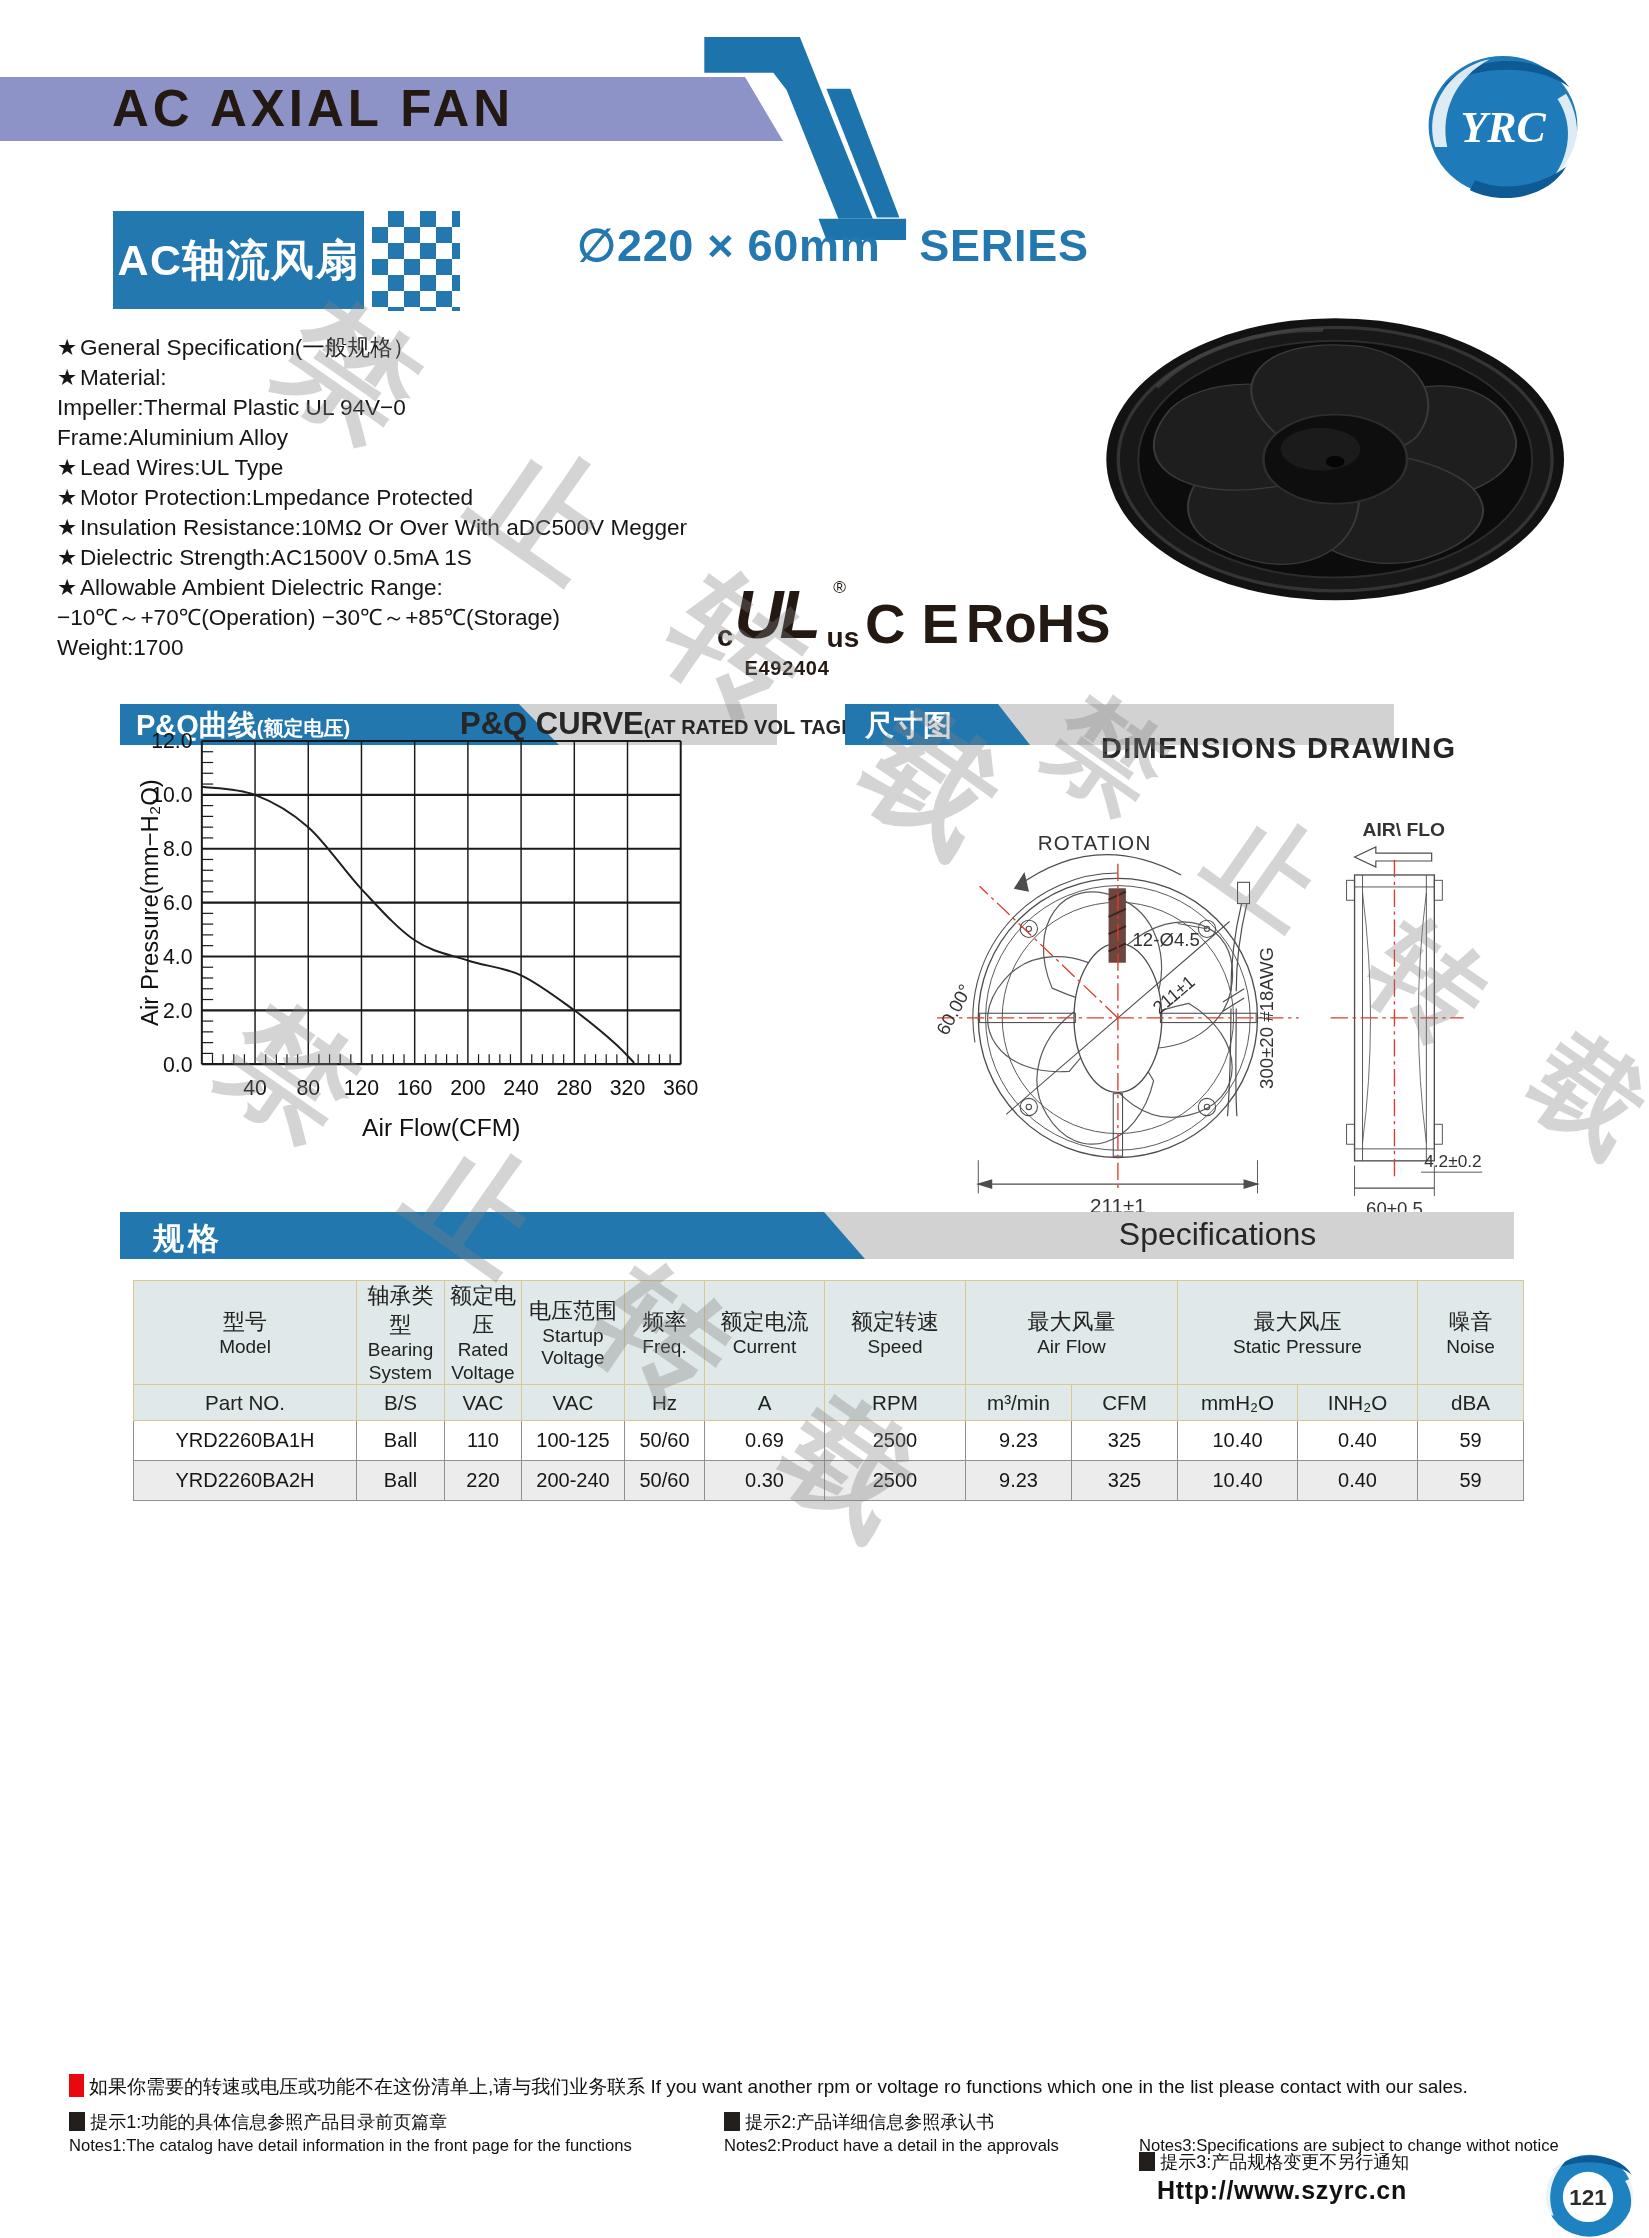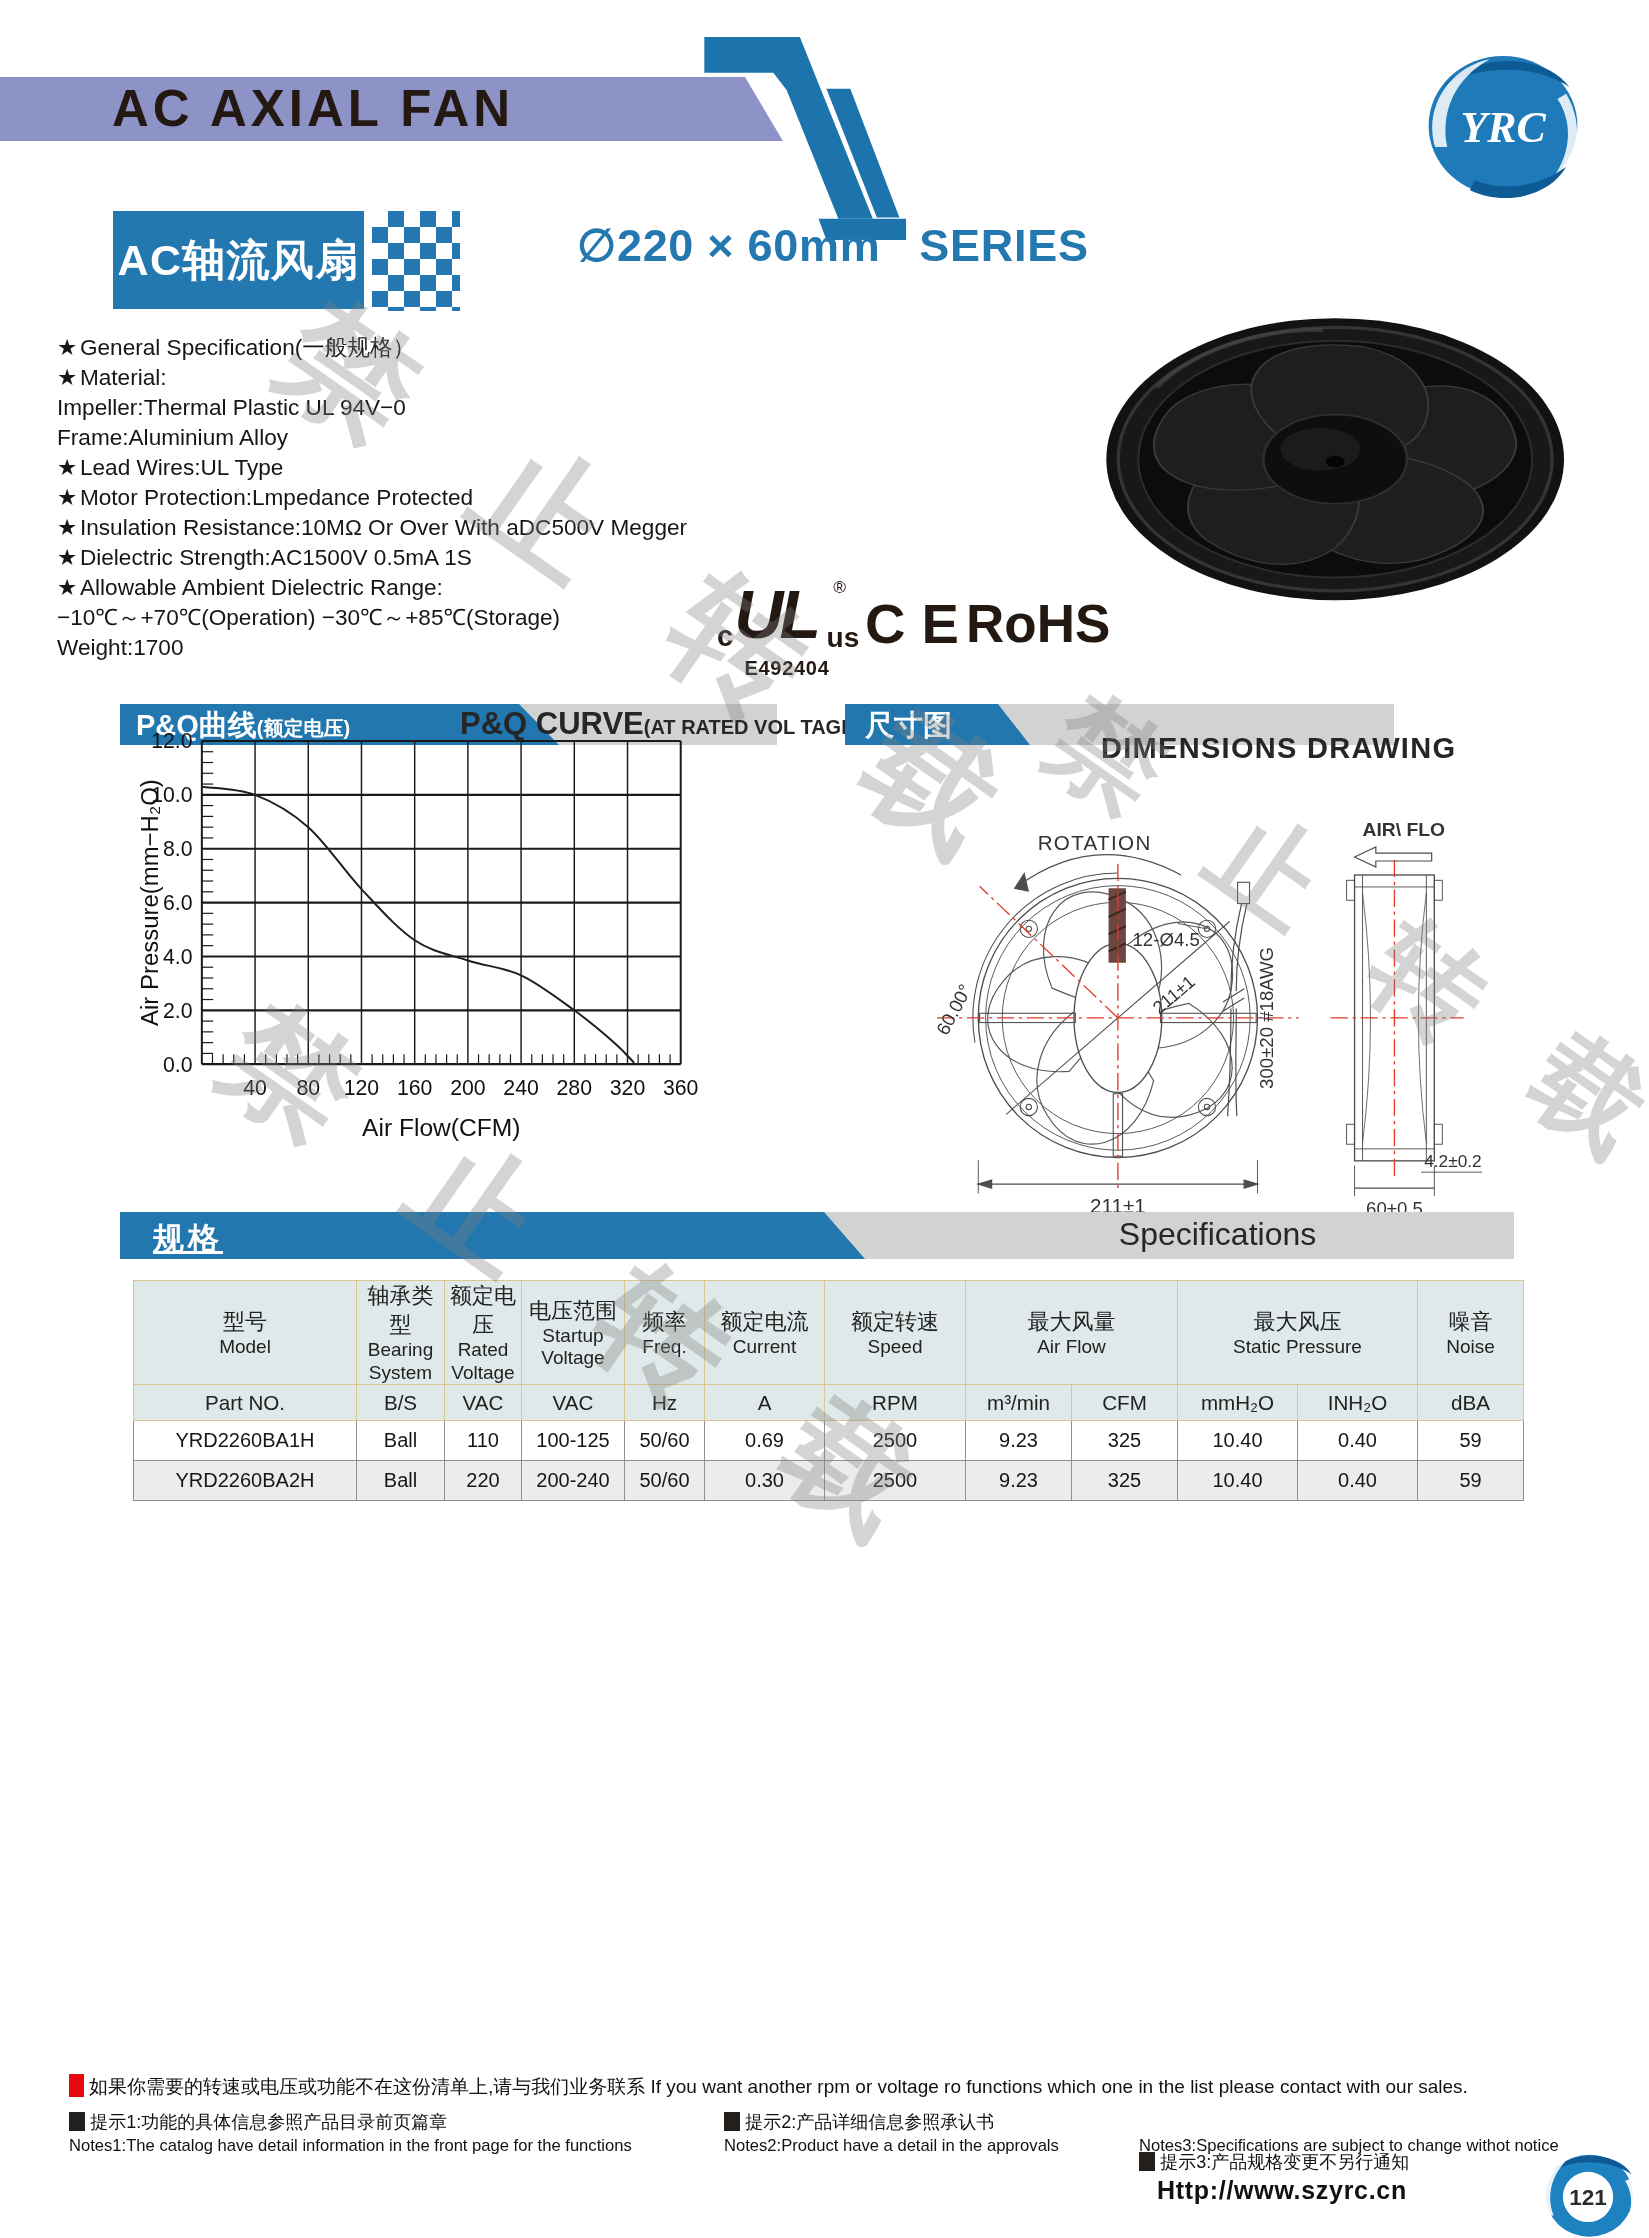--- a/index.html
+++ b/index.html
@@ -373,21 +373,21 @@
     <text x="142" y="392" font-size="28" text-anchor="middle" transform="rotate(-62 142 392)">60.00°</text>
     <text x="614" y="400" font-size="28" text-anchor="middle" transform="rotate(-90 614 400)">300±20  #18AWG</text>
     <text x="380" y="694" font-size="31" text-anchor="middle">211±1</text>
     <text x="884" y="624" font-size="26" text-anchor="middle">4.2±0.2</text>
     <text x="796" y="696" font-size="28" text-anchor="middle">60±0.5</text>
   </svg>
 
   <div class="secbar" style="left:120px;top:1212px;width:1394px;height:47px;">
     <div class="blue" style="width:745px;clip-path:polygon(0 0,704px 0,745px 100%,0 100%);"></div>
   </div>
-  <div class="sec-cn" style="left:153px;top:1218px;font-size:31px;letter-spacing:4px;text-decoration:underline;">规格</div>
+  <div class="sec-cn" style="left:153px;top:1218px;font-size:31px;letter-spacing:4px;">规格</div>
   <div class="sec-en" style="left:998px;top:1216px;width:439px;text-align:center;font-size:32px;">Specifications</div>
 
   <table class="spec-table">
     <colgroup>
       <col style="width:223px">
         <col style="width:88px">
         <col style="width:77px">
         <col style="width:103px">
       <col style="width:80px">
         <col style="width:120px">

